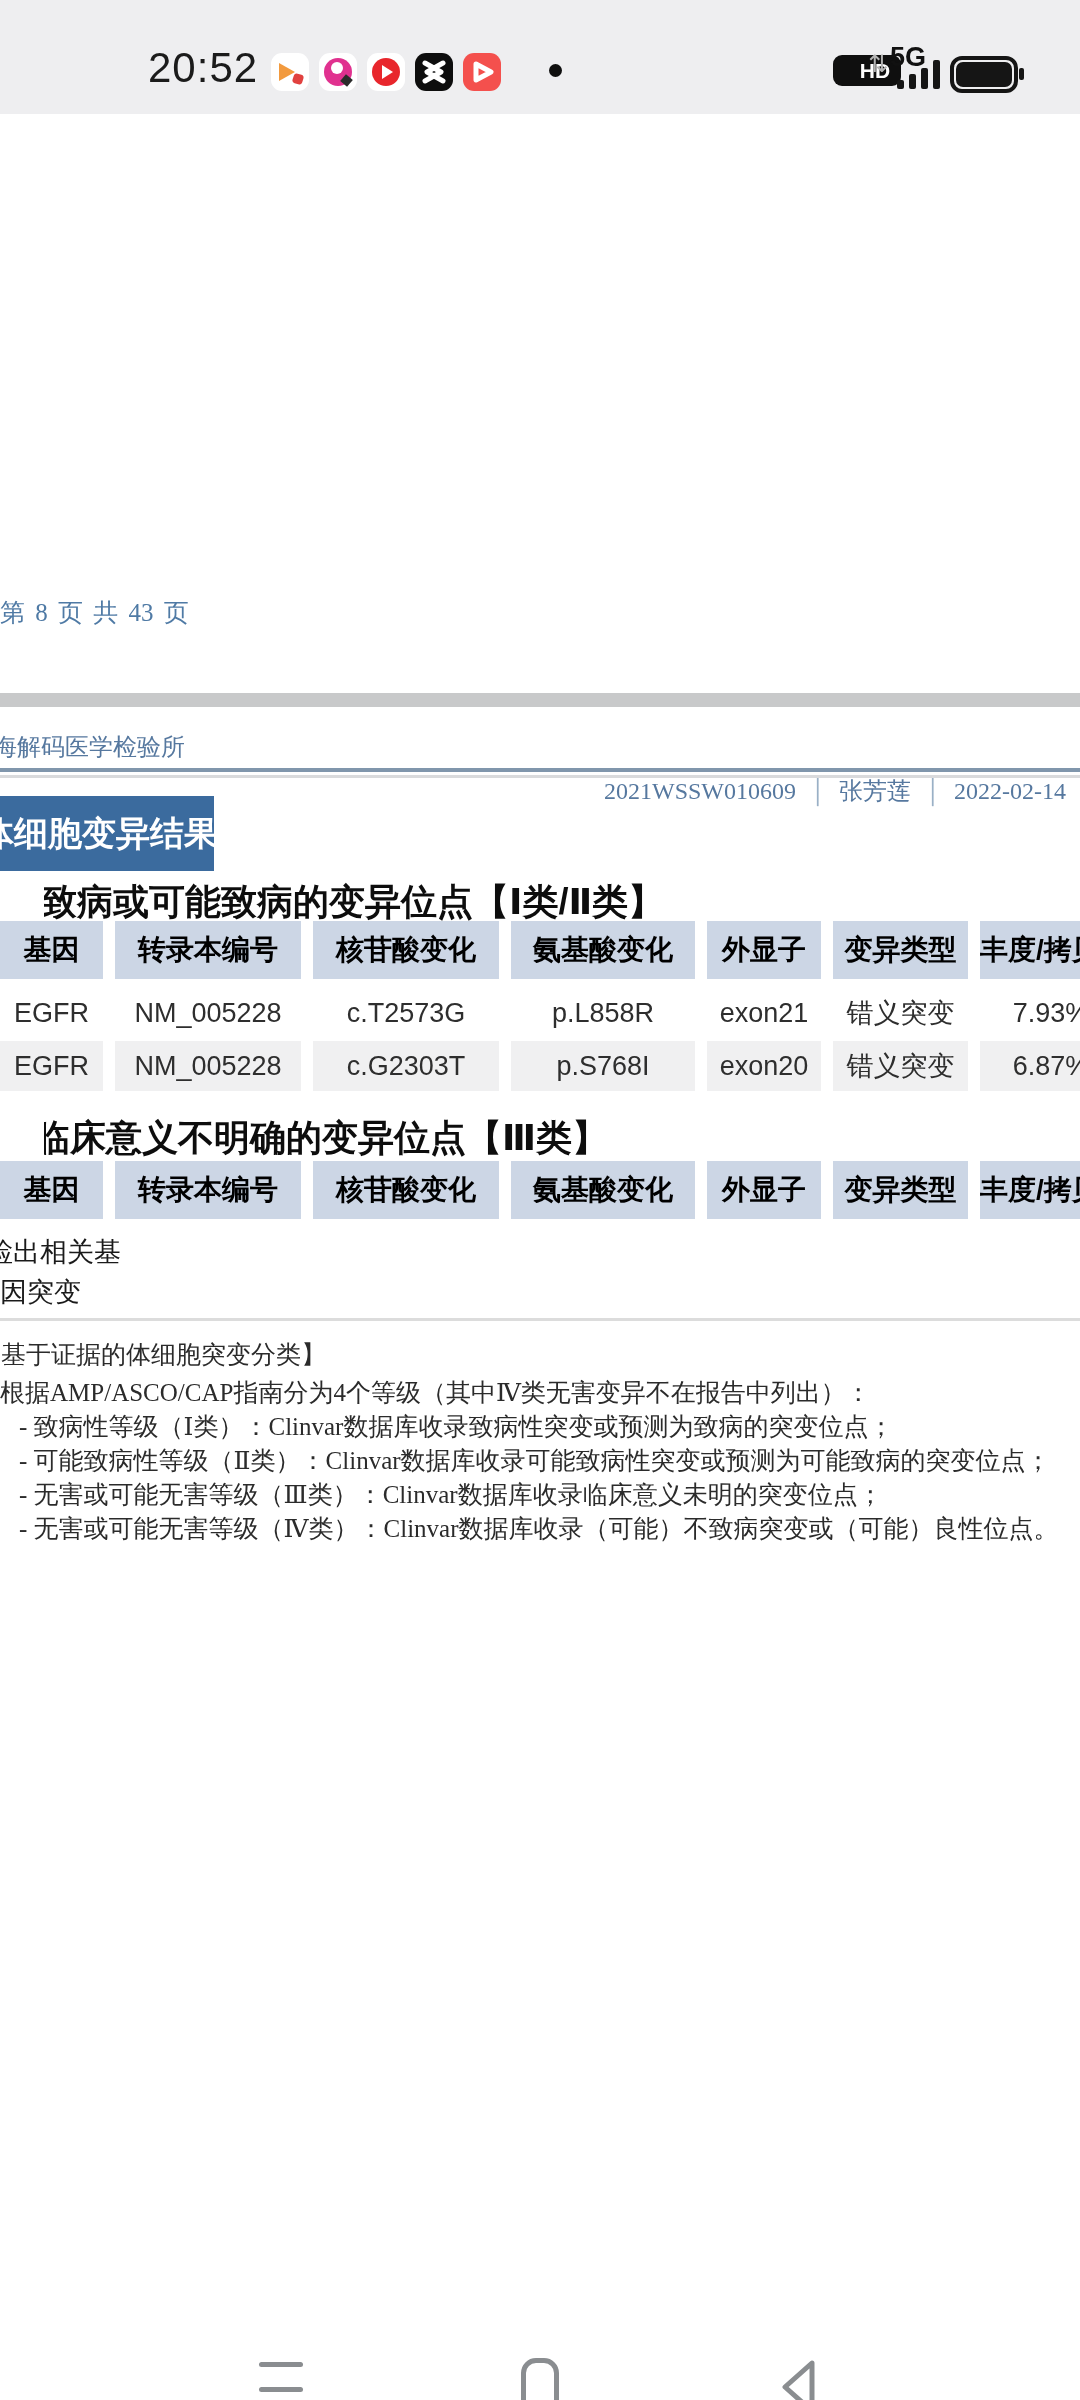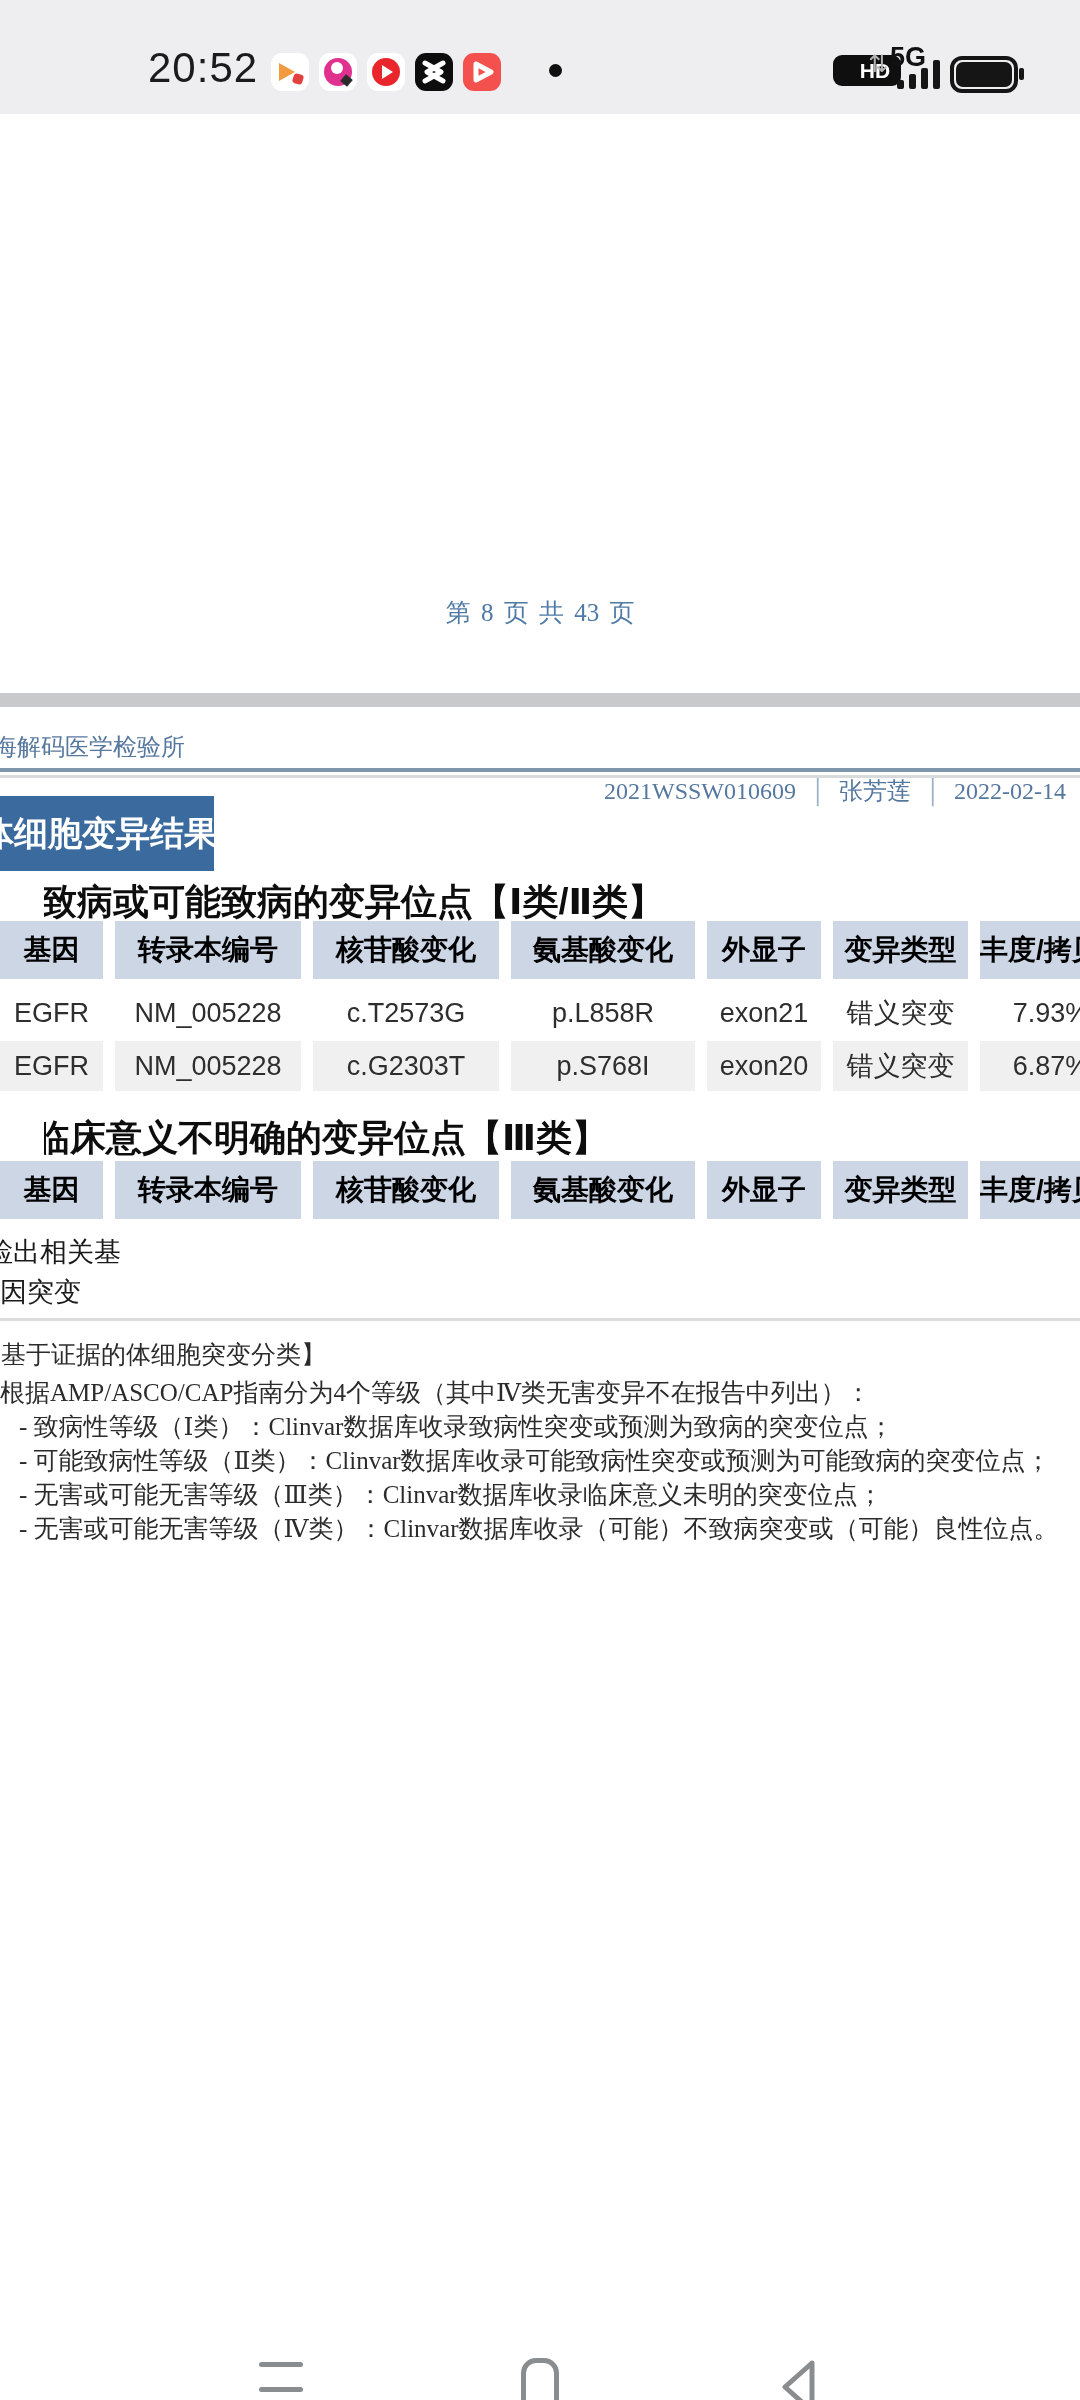--- a/index.html
+++ b/index.html
@@ -24,21 +24,21 @@
   .hd-badge{position:absolute;left:833px;top:55px;width:52px;height:31px;background:#0f0f0f;border-radius:9px;
             color:#fff;font-size:21px;font-weight:bold;text-align:center;line-height:31px;padding-left:16px;}
   .net-arrows{position:absolute;left:868px;top:50px;font-size:24px;color:#b3b3b3;}
   .net-type{position:absolute;left:890px;top:42px;font-size:27px;font-weight:bold;color:#111;}
   .sig-bars{position:absolute;left:897px;top:59px;width:46px;height:30px;}
   .sig-bars i{position:absolute;bottom:0;width:7px;background:#151515;border-radius:2px;display:block;}
   .battery{position:absolute;left:950px;top:56px;width:60px;height:29px;border:4px solid #151515;border-radius:12px;}
   .battery .fill{position:absolute;left:2px;top:2px;right:2px;bottom:2px;background:#151515;border-radius:7px;}
   .battery .nub{position:absolute;right:-10px;top:8px;width:5px;height:12px;background:#151515;border-radius:2px;}
   
-  .page-indicator{position:absolute;top:596px;left:0;width:1080px;text-align:center;
+  .page-indicator{position:absolute;top:596px;left:0;width:1080px;text-align:left;
                   font-family:"Liberation Serif","DejaVu Serif",serif;
                   font-size:25px;color:#4f7aa5;word-spacing:4px;}
   .page-gap{position:absolute;top:693px;left:0;width:1080px;height:14px;background:#c8c9ca;}
   
   .lab-name{position:absolute;top:731px;left:-7px;font-family:"Liberation Serif","DejaVu Serif",serif;
             font-size:24px;color:#56789f;white-space:nowrap;}
   .report-meta{position:absolute;top:731px;right:14px;font-family:"Liberation Serif","DejaVu Serif",serif;
                font-size:24px;color:#56789f;white-space:nowrap;display:flex;align-items:center;gap:13px;margin-top:44px;}
   .meta-sep{color:#9ab0c6;font-size:24px;}
   .hr-dark{position:absolute;top:768px;left:0;width:1080px;height:4px;background:#8096ac;}

